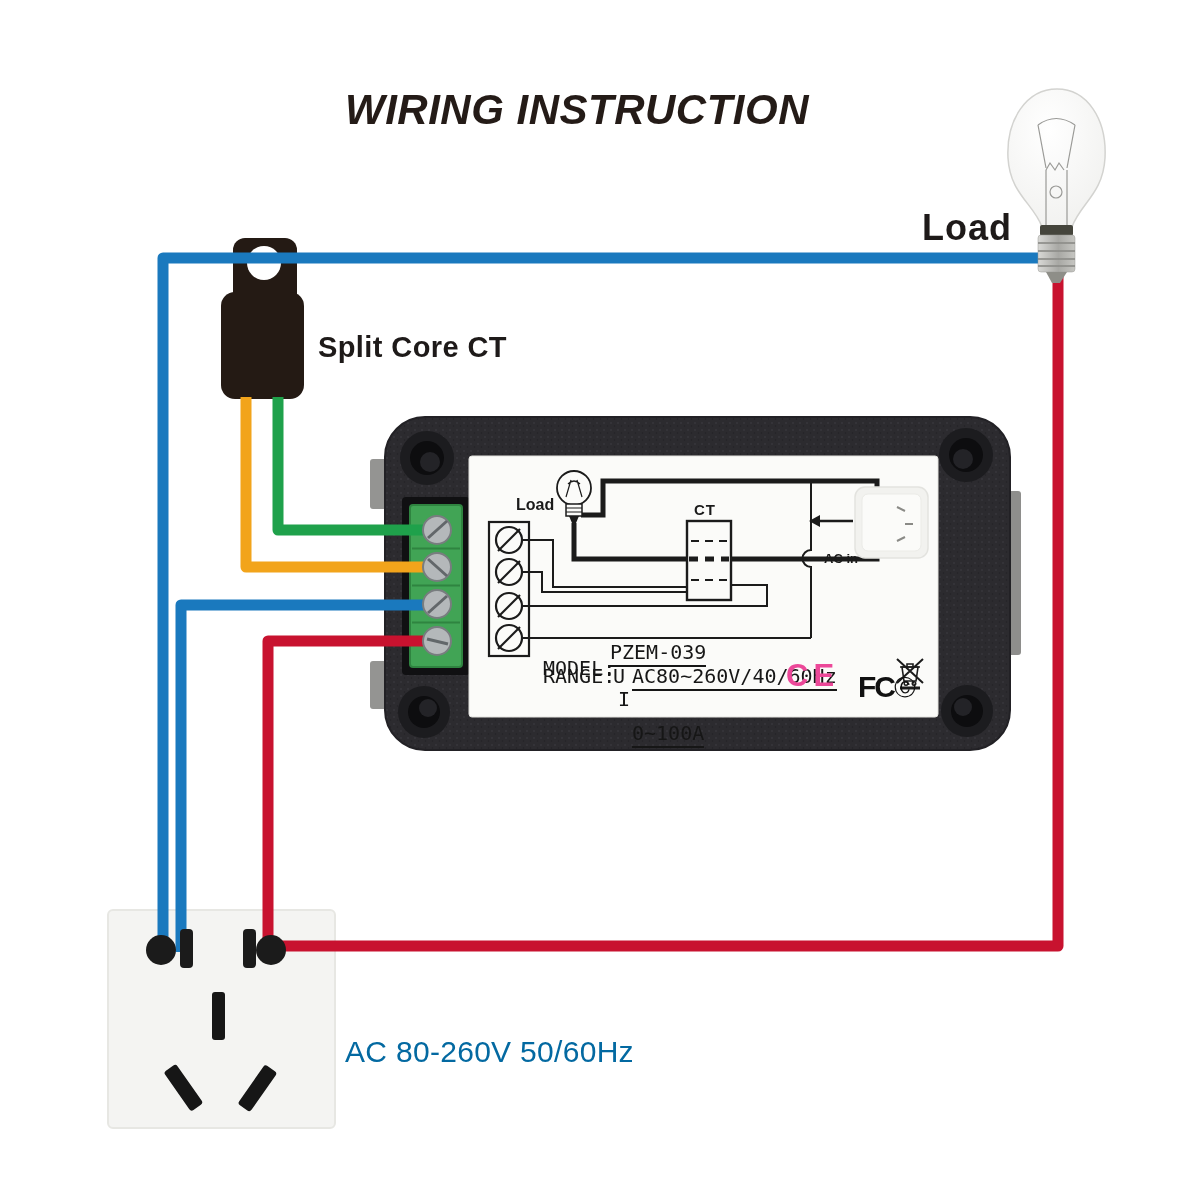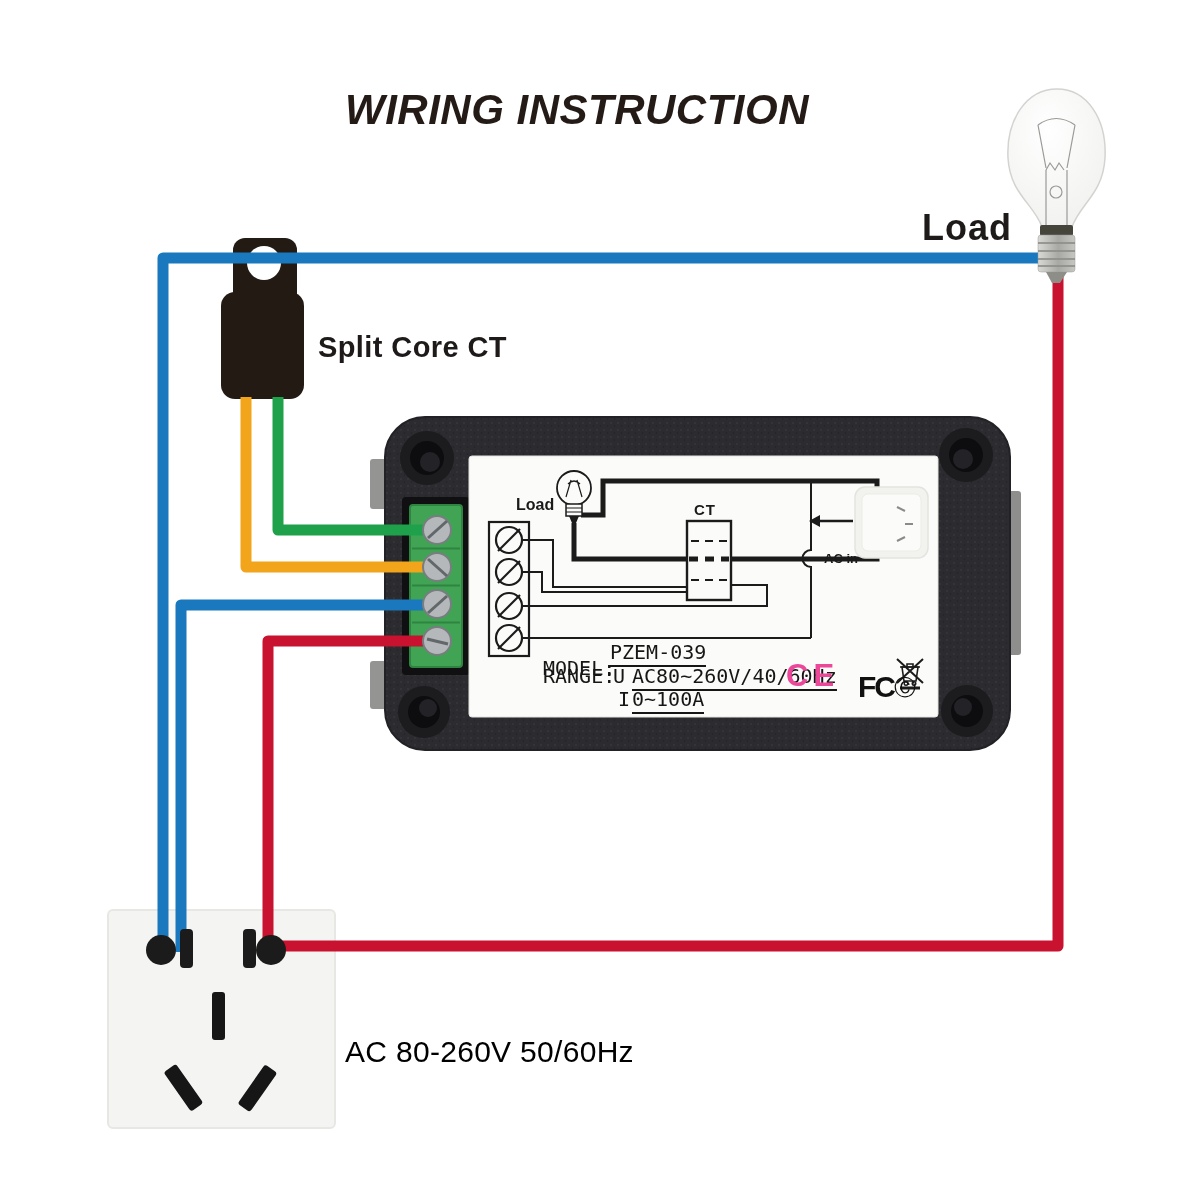--- a/index.html
+++ b/index.html
@@ -7,21 +7,21 @@
           font-family:"Liberation Sans",sans-serif;}
   .scene{position:absolute;left:0;top:0;z-index:1;}
   .txt{position:absolute;z-index:3;color:#241c18;white-space:nowrap;}
   .title{left:277px;top:86px;width:600px;text-align:center;font-size:42px;font-weight:700;
          font-style:italic;letter-spacing:.5px;color:#241b17;}
   .rated{left:688px;top:179px;width:322px;text-align:right;font-size:27px;font-weight:600;
          letter-spacing:.3px;color:#1e1a19;}
   .loadlbl{left:790px;top:207px;width:222px;text-align:right;font-size:36px;font-weight:600;
          letter-spacing:1px;color:#1e1a19;}
   .ctlbl{left:318px;top:331px;font-size:29px;font-weight:600;letter-spacing:.4px;color:#1e1a19;}
-  .aclbl{left:345px;top:1035px;font-size:30px;font-weight:500;letter-spacing:.3px;color:#000000;}
+  .aclbl{left:345px;top:1035px;font-size:30px;font-weight:500;letter-spacing:.3px;color:#0369a1;}
   .dg{color:#1a1a1a;font-weight:700;}
   .dg-load{left:516px;top:496px;font-size:16px;}
   .dg-ct{left:694px;top:501px;font-size:15px;letter-spacing:1px;}
   .dg-acin{left:824px;top:505px;font-size:13px;margin-top:46px;}
   .mono{font-family:"DejaVu Sans Mono","Liberation Mono",monospace;font-size:20px;color:#161616;}
   .und{border-bottom:2px solid #161616;padding-bottom:1px;}
   .ce{left:786px;top:658px;font-size:31px;font-weight:600;letter-spacing:5px;color:#ec4899;}
   .fcc{left:858px;top:670px;font-size:30px;font-weight:700;letter-spacing:-2px;color:#111;}
   .fcc .cmark{font-size:22px;font-weight:400;letter-spacing:0;vertical-align:2px;}
 </style>
@@ -202,18 +202,18 @@
 <div class="txt dg dg-load">Load</div>
 <div class="txt dg dg-ct">CT</div>
 <div class="txt dg dg-acin">AC in</div>
 
 <div class="txt mono" style="left:543px;top:656px;">MODEL:</div>
 <div class="txt mono und" style="left:610px;top:640px;">PZEM-039</div>
 <div class="txt mono" style="left:543px;top:664px;">RANGE:</div>
 <div class="txt mono" style="left:613px;top:664px;">U</div>
 <div class="txt mono und" style="left:632px;top:664px;">AC80~260V/40/60Hz</div>
 <div class="txt mono" style="left:618px;top:687px;">I</div>
-<div class="txt mono und" style="left:632px;top:687px;">0~100A</div>
+<div class="txt mono und" style="left:632px;top:721px;">0~100A</div>
 
 <div class="txt ce">CE</div>
 <div class="txt fcc"><span>FC</span><span class="cmark">Ⓒ</span></div>
 
 </div>
 
 </body></html>

